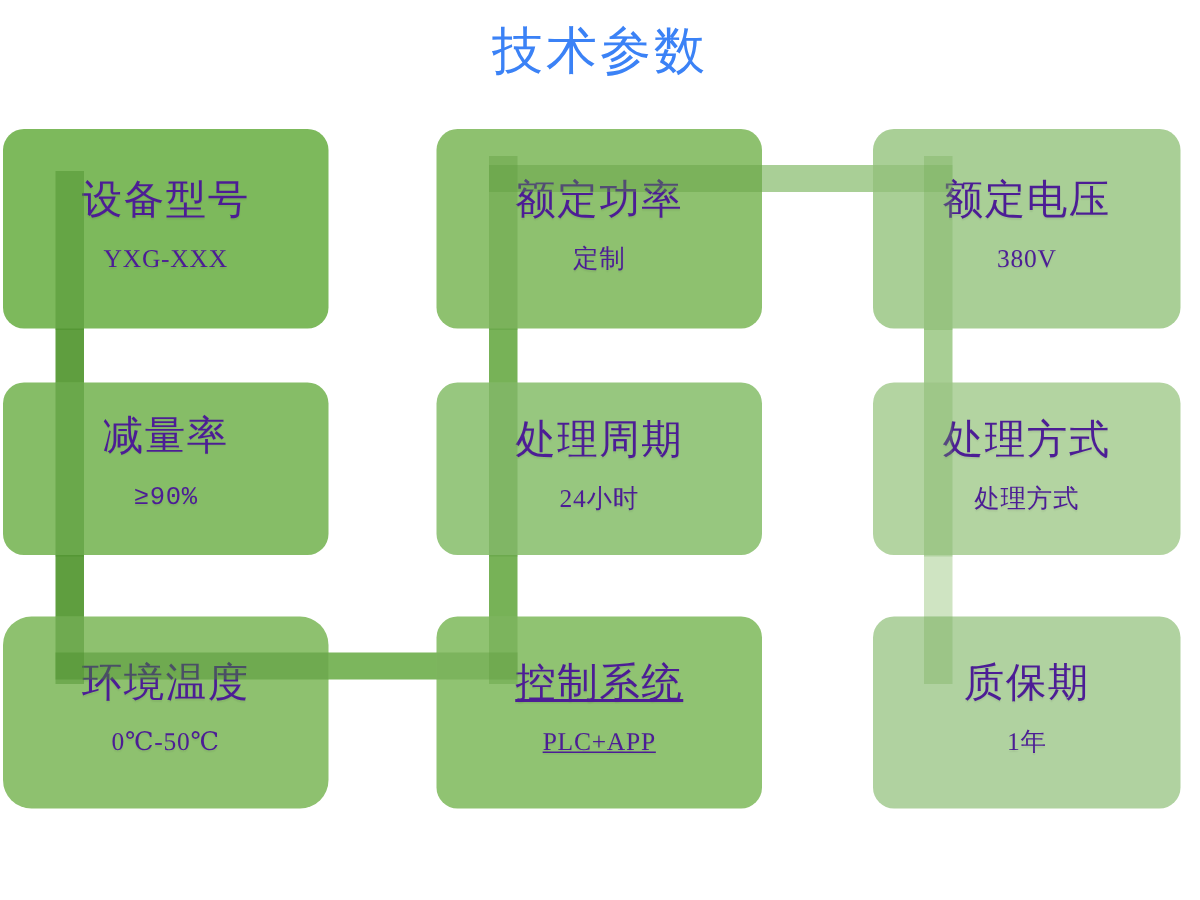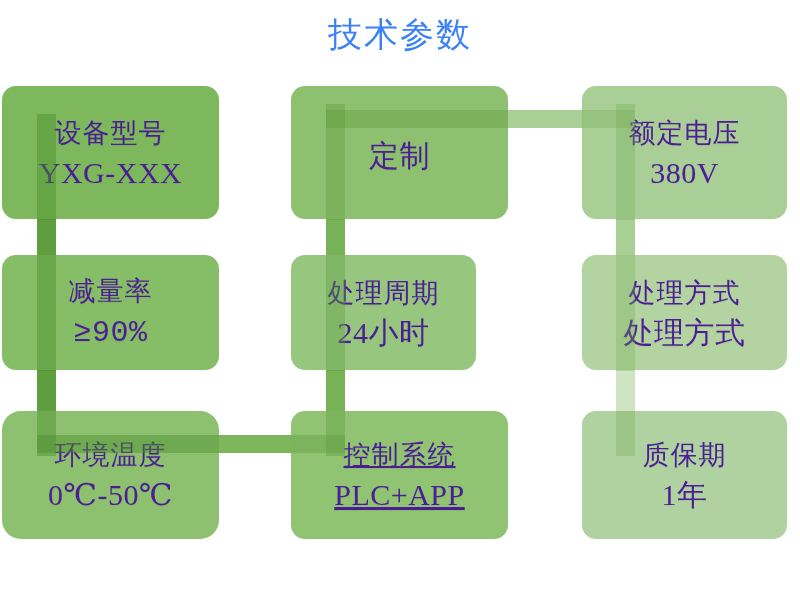--- a/index.html
+++ b/index.html
@@ -68,21 +68,21 @@
     overflow: hidden;
   }
   .card .c-title {
     font-size: 27px;
     line-height: 34px;
     letter-spacing: 1px;
     white-space: nowrap;
     text-shadow: 0 1px 1px rgba(0,0,0,0.06);
   }
   .card .c-value {
-    font-size: 30px;
+    font-size: 17px;
     line-height: 34px;
     margin-top: 6px;
     letter-spacing: 0.5px;
     white-space: nowrap;
     text-shadow: 0 1px 1px rgba(0,0,0,0.06);
   }
 
   
   .tone-1 { background: #7db95c; }
   .tone-2 { background: #8ec16f; }
@@ -113,34 +113,35 @@
   <div class="conn h-light" style="left:500px; top:110px; width:130px; height:18px;"></div>
 
   <div class="conn h-mid" style="left:212px; top:435px; width:130px; height:18px;"></div>
 
   <div class="card tone-1" style="left:2px; top:86px; width:217px; height:133px;">
     <div class="c-title">设备型号</div>
     <div class="c-value">YXG-XXX</div>
   </div>
 
   <div class="card tone-2" style="left:291px; top:86px; width:217px; height:133px;">
+    <div class="c-title">额定功率</div>
     <div class="c-value">定制</div>
   </div>
 
   <div class="card tone-3" style="left:582px; top:86px; width:205px; height:133px;">
     <div class="c-title">额定电压</div>
     <div class="c-value">380V</div>
   </div>
 
   <div class="card tone-4" style="left:2px; top:255px; width:217px; height:115px;font-family:Liberation Mono, monospace;">
     <div class="c-title">减量率</div>
     <div class="c-value">≥90%</div>
   </div>
 
-  <div class="card tone-5" style="left:291px; top:255px; width:185px; height:115px;">
+  <div class="card tone-5" style="left:291px; top:255px; width:217px; height:115px;">
     <div class="c-title">处理周期</div>
     <div class="c-value">24小时</div>
   </div>
 
   <div class="card tone-6" style="left:582px; top:255px; width:205px; height:115px;">
     <div class="c-title">处理方式</div>
     <div class="c-value">处理方式</div>
   </div>
 
   <div class="card tone-7" style="left:2px; top:411px; width:217px; height:128px;border-radius:19px;">

